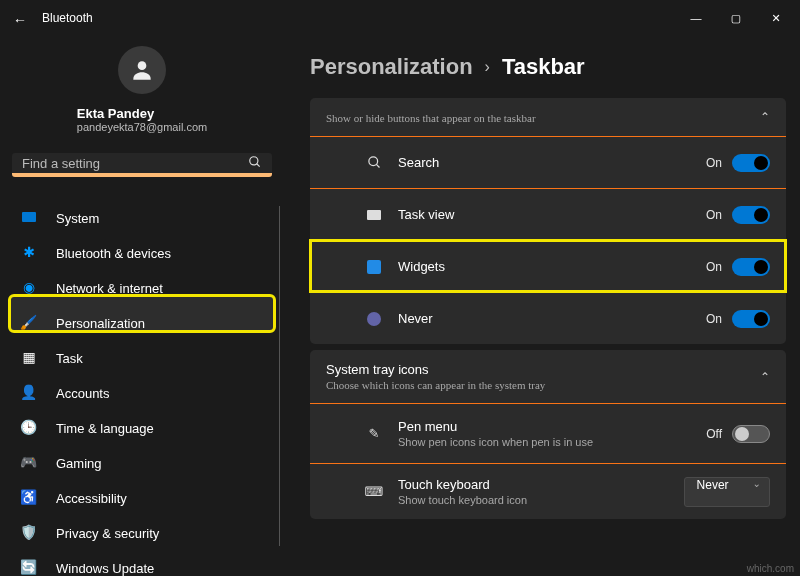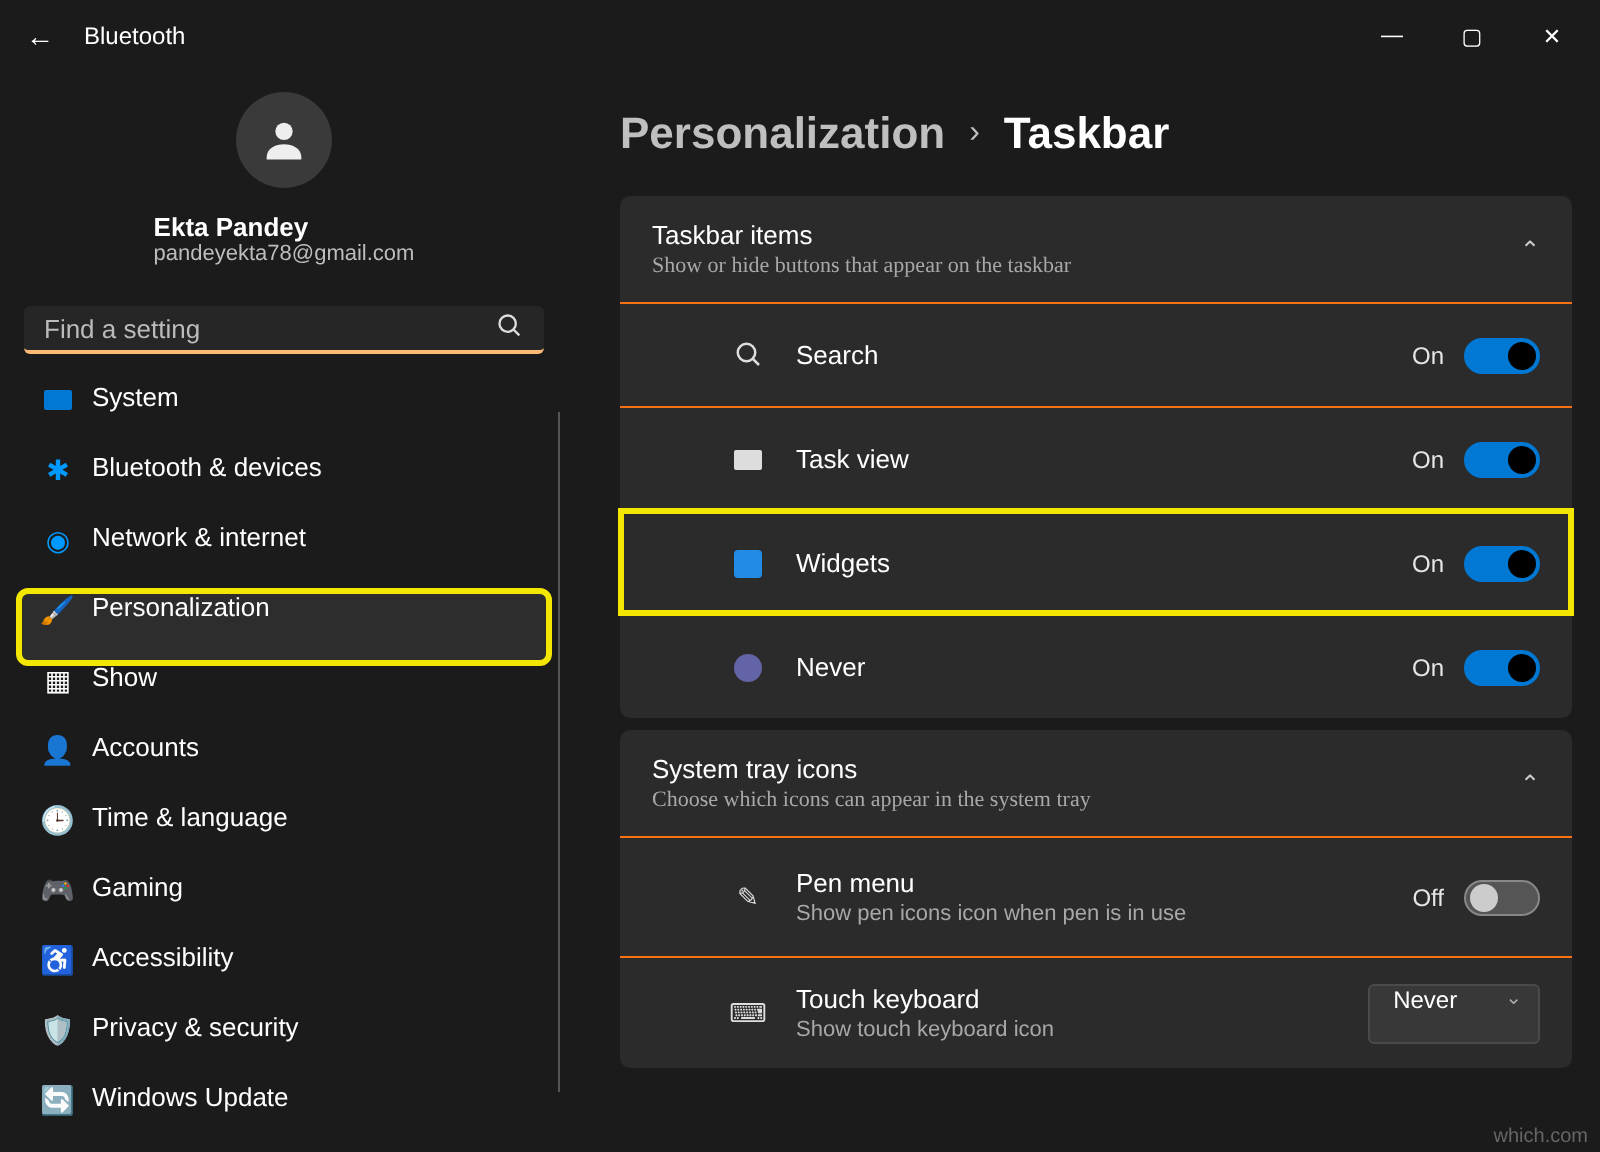--- a/index.html
+++ b/index.html
@@ -18,28 +18,28 @@
 .main { flex: 1; padding: 0 14px 0 30px; overflow: hidden; }
 
 
 .user { display: flex; align-items: center; gap: 12px; padding: 10px 6px 16px 6px; flex-direction: column; }
 .avatar { width: 48px; height: 48px; border-radius: 50%; background: #3a3a3a; display: flex; align-items: center; justify-content: center; }
 .avatar svg { width: 26px; height: 26px; fill: #eee; }
 .user .name { font-size: 13px; font-weight: 600; }
 .user .email { font-size: 11px; color: #bdbdbd; }
 
 
-.search { margin: 4px 2px 14px 2px; height: 32px; background: #262626; border-bottom: 2px solid #fdba74; border-radius: 3px; display: flex; align-items: center; padding: 0 10px; }
+.search { margin: 4px 2px 14px 2px; height: 32px; background: #262626; border-bottom: 4px solid #fdba74; border-radius: 3px; display: flex; align-items: center; padding: 0 10px; }
 .search input { flex: 1; background: transparent; border: 0; outline: 0; color: #ccc; font-size: 13px; }
 .search input::placeholder { color: #bbb; }
 .search .mag { color: #ddd; font-size: 13px; }
 
 
 .nav { list-style: none; }
-.nav li { display: flex; align-items: flex-start; gap: 8px; height: 35px; padding: 0 10px; border-radius: 4px; font-size: 13px; position: relative; }
+.nav li { display: flex; align-items: flex-end; gap: 18px; height: 35px; padding: 0 10px; border-radius: 4px; font-size: 13px; position: relative; }
 .nav li .ic { width: 18px; height: 18px; display: flex; align-items: center; justify-content: center; font-size: 14px; }
 .nav li.active { background: #2d2d2d; }
 .nav li.highlight { outline: 3px solid #f3e600; outline-offset: -1px; }
 .sidebar-divider { position: absolute; right: 0; top: 170px; width: 1px; height: 340px; background: #555; }
 
 
 .crumb { display: flex; align-items: center; gap: 12px; padding: 18px 0 18px 0; font-size: 22px; }
 .crumb .parent { color: #bfbfbf; font-weight: 600; }
 .crumb .sep { color: #bfbfbf; font-size: 16px; }
 .crumb .current { font-weight: 600; }
@@ -131,21 +131,21 @@
       <li>
           <span class="ic ic-blue2">◉</span>
           <span>Network &amp; internet</span>
         </li>
       <li class="active highlight">
           <span class="ic">🖌️</span>
           <span>Personalization</span>
         </li>
       <li>
           <span class="ic">▦</span>
-          <span>Show</span>
+          <span>Task</span>
         </li>
       <li>
           <span class="ic">👤</span>
           <span>Accounts</span>
         </li>
       <li>
           <span class="ic">🕒</span>
           <span>Time &amp; language</span>
         </li>
       <li>
@@ -171,21 +171,20 @@
   <div class="main">
     <div class="crumb">
       <span class="parent">Personalization</span>
       <span class="sep">›</span>
       <span class="current">Taskbar</span>
     </div>
 
     <div class="card">
       <div class="card-head">
         <div class="txt">
-          <div class="t">Taskbar items</div>
           <div class="s">Show or hide buttons that appear on the taskbar</div>
         </div>
         <div class="chev">⌃</div>
       </div>
 
       <div class="row">
         <span class="ric">
             <svg width="15" height="15" viewBox="0 0 24 24" fill="none" stroke="#ddd" stroke-width="2">
               <circle cx="10" cy="10" r="7"></circle>
               <line x1="20" y1="20" x2="15" y2="15"></line>

